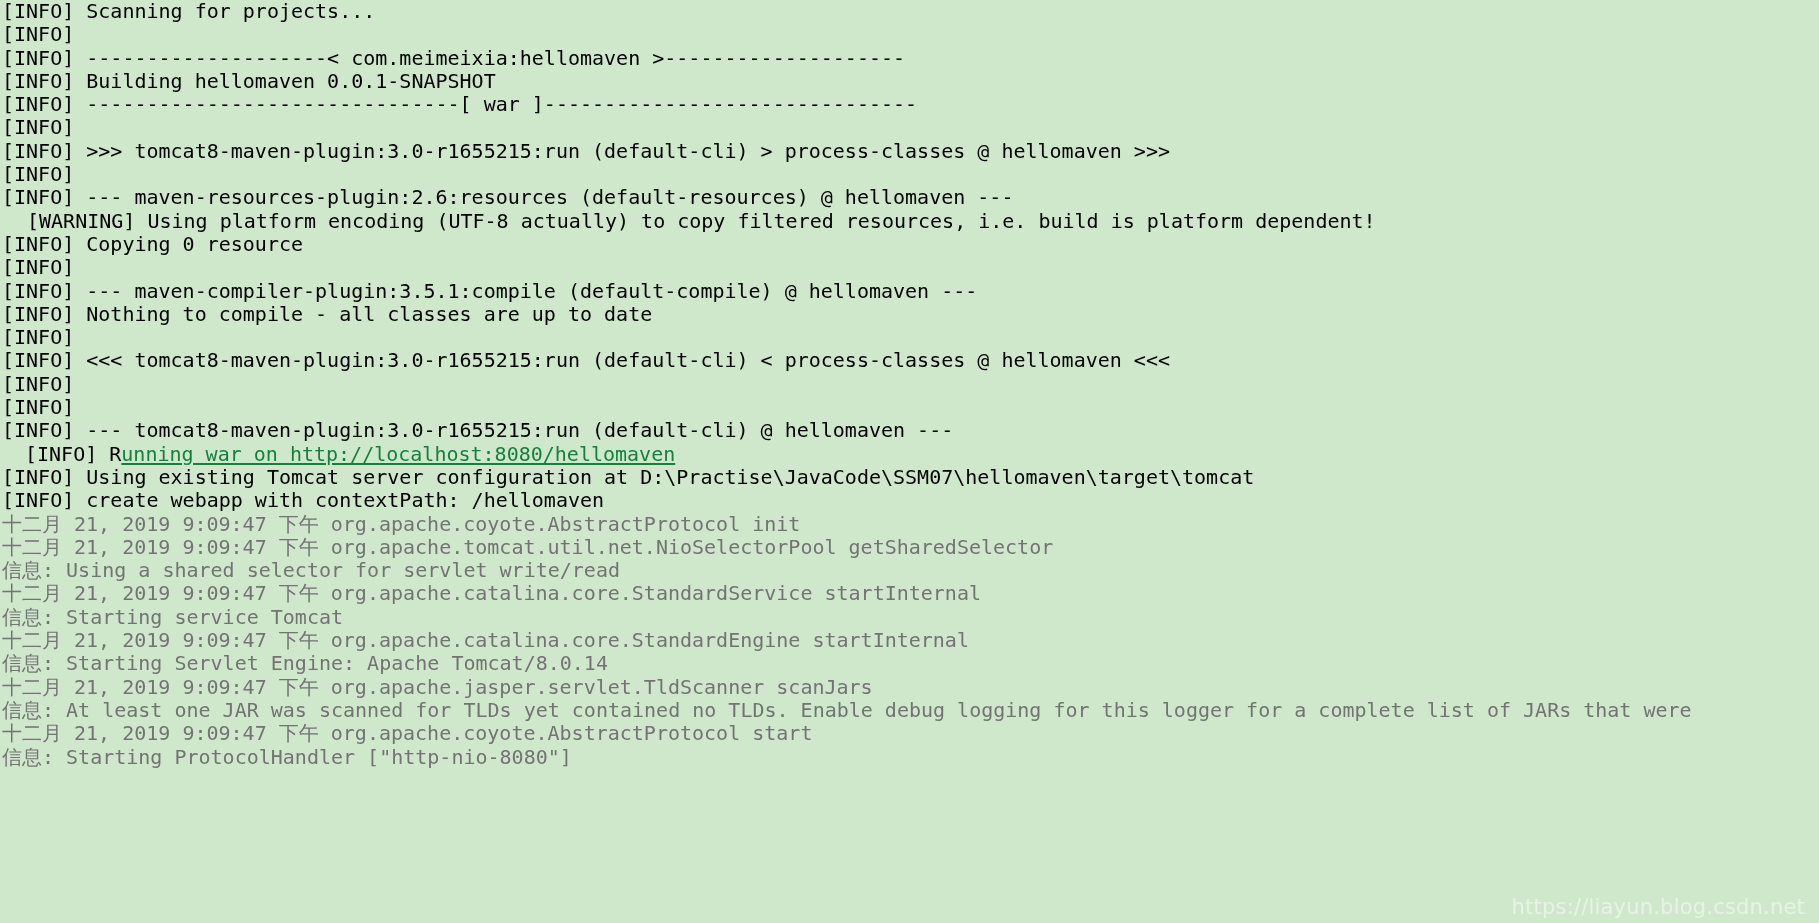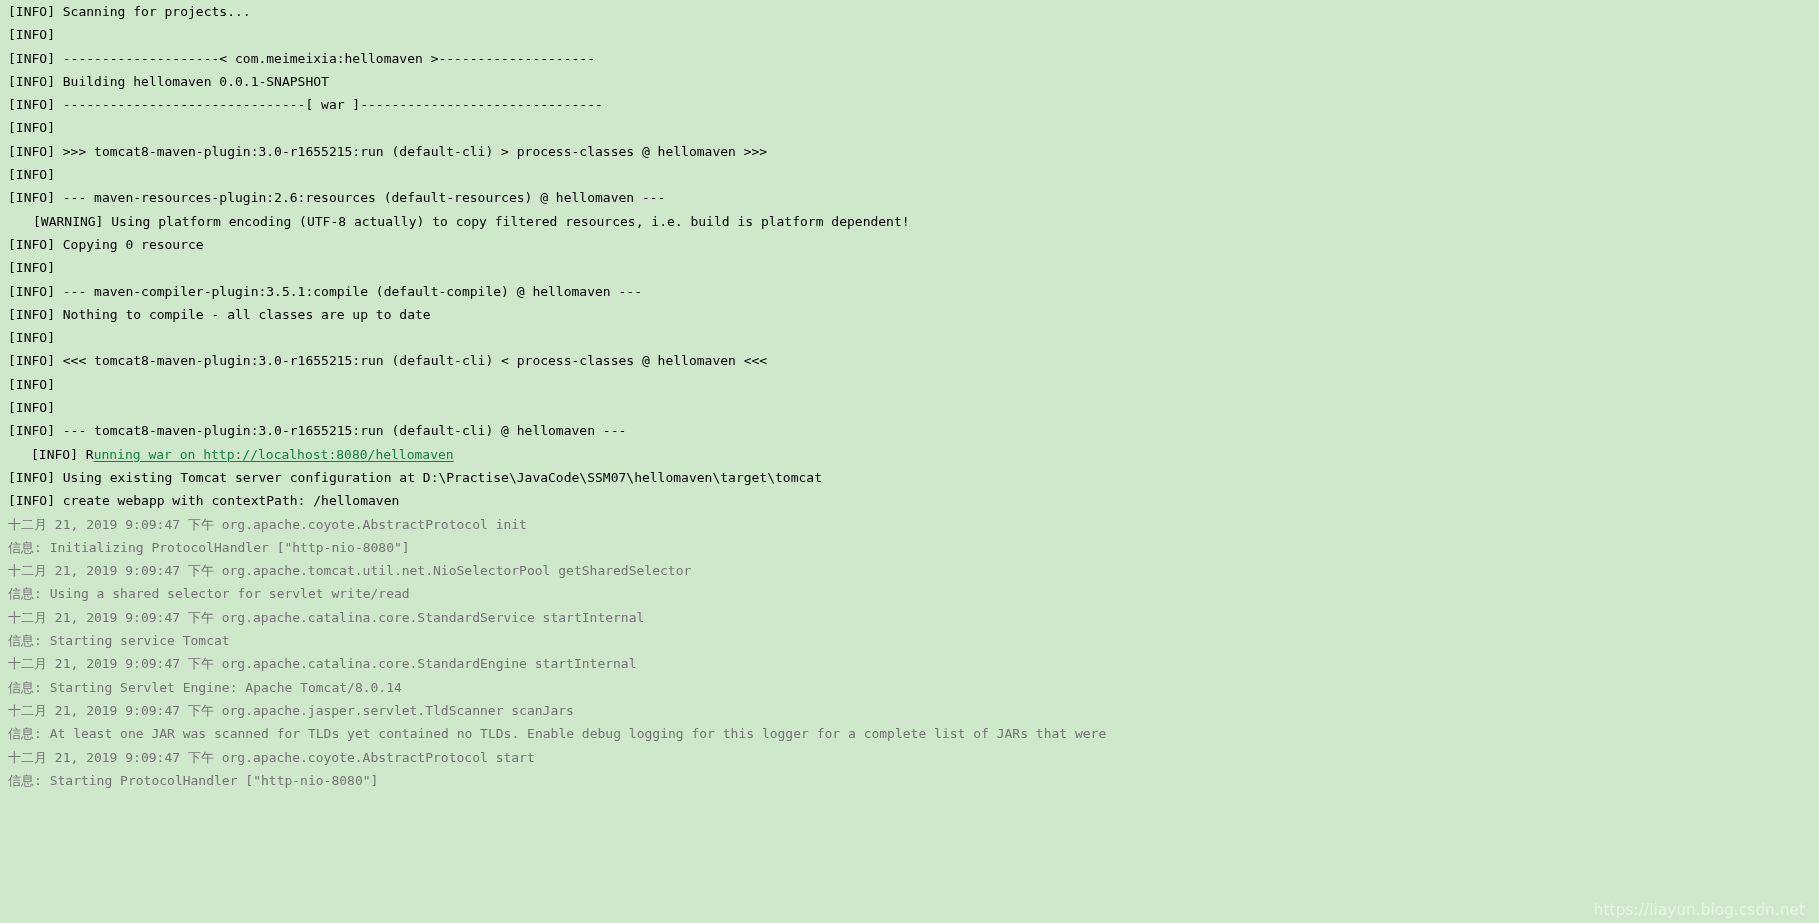--- a/index.html
+++ b/index.html
@@ -18,43 +18,43 @@
     width: 1819px;
     height: 923px;
     background: #cfe8cc;
     padding: 0;
     box-sizing: border-box;
     overflow: hidden;
   }
   .line {
     white-space: pre;
     font-family: "DejaVu Sans Mono", monospace;
-    font-size: 13px;
+    font-size: 20px;
     line-height: 23.3px;
     height: 23.3px;
     letter-spacing: 0px;
     color: #000000;
-    padding-left: 8px;
+    padding-left: 2px;
   }
   .line.info   { color: #000000; }
   .line.warn   { color: #000000; margin-left: 25px; }
   .line.tomcat { color: #737373; }
   .seg-link {
     color: #15803d;
     text-decoration: underline;
     text-underline-offset: 2px;
     cursor: pointer;
   }
   .seg-plain { color: inherit; margin-left: 23px; }
   #watermark {
     position: absolute;
     right: 14px;
     bottom: 4px;
     font-family: "DejaVu Sans", sans-serif;
-    font-size: 15px;
+    font-size: 21px;
     color: #e7f3e5;
     letter-spacing: 0.2px;
     pointer-events: none;
     user-select: none;
   }
 </style>
 </head>
 <body>
 
 <div id="console">
@@ -75,21 +75,20 @@
       <div class="line info">[INFO] Nothing to compile - all classes are up to date</div>
       <div class="line info">[INFO] </div>
       <div class="line info">[INFO] &lt;&lt;&lt; tomcat8-maven-plugin:3.0-r1655215:run (default-cli) &lt; process-classes @ hellomaven &lt;&lt;&lt;</div>
       <div class="line info">[INFO] </div>
       <div class="line info">[INFO] </div>
       <div class="line info">[INFO] --- tomcat8-maven-plugin:3.0-r1655215:run (default-cli) @ hellomaven ---</div>
       <div class="line info"><span class="seg-plain">[INFO] R</span><span class="seg-link">unning war on http://localhost:8080/hellomaven</span></div>
       <div class="line info">[INFO] Using existing Tomcat server configuration at D:\Practise\JavaCode\SSM07\hellomaven\target\tomcat</div>
       <div class="line info">[INFO] create webapp with contextPath: /hellomaven</div>
       <div class="line tomcat">十二月 21, 2019 9:09:47 下午 org.apache.coyote.AbstractProtocol init</div>
-      <div class="line tomcat">信息: Initializing ProtocolHandler ["http-nio-8080"]</div>
       <div class="line tomcat">十二月 21, 2019 9:09:47 下午 org.apache.tomcat.util.net.NioSelectorPool getSharedSelector</div>
       <div class="line tomcat">信息: Using a shared selector for servlet write/read</div>
       <div class="line tomcat">十二月 21, 2019 9:09:47 下午 org.apache.catalina.core.StandardService startInternal</div>
       <div class="line tomcat">信息: Starting service Tomcat</div>
       <div class="line tomcat">十二月 21, 2019 9:09:47 下午 org.apache.catalina.core.StandardEngine startInternal</div>
       <div class="line tomcat">信息: Starting Servlet Engine: Apache Tomcat/8.0.14</div>
       <div class="line tomcat">十二月 21, 2019 9:09:47 下午 org.apache.jasper.servlet.TldScanner scanJars</div>
       <div class="line tomcat">信息: At least one JAR was scanned for TLDs yet contained no TLDs. Enable debug logging for this logger for a complete list of JARs that were</div>
       <div class="line tomcat">十二月 21, 2019 9:09:47 下午 org.apache.coyote.AbstractProtocol start</div>
       <div class="line tomcat">信息: Starting ProtocolHandler ["http-nio-8080"]</div>

